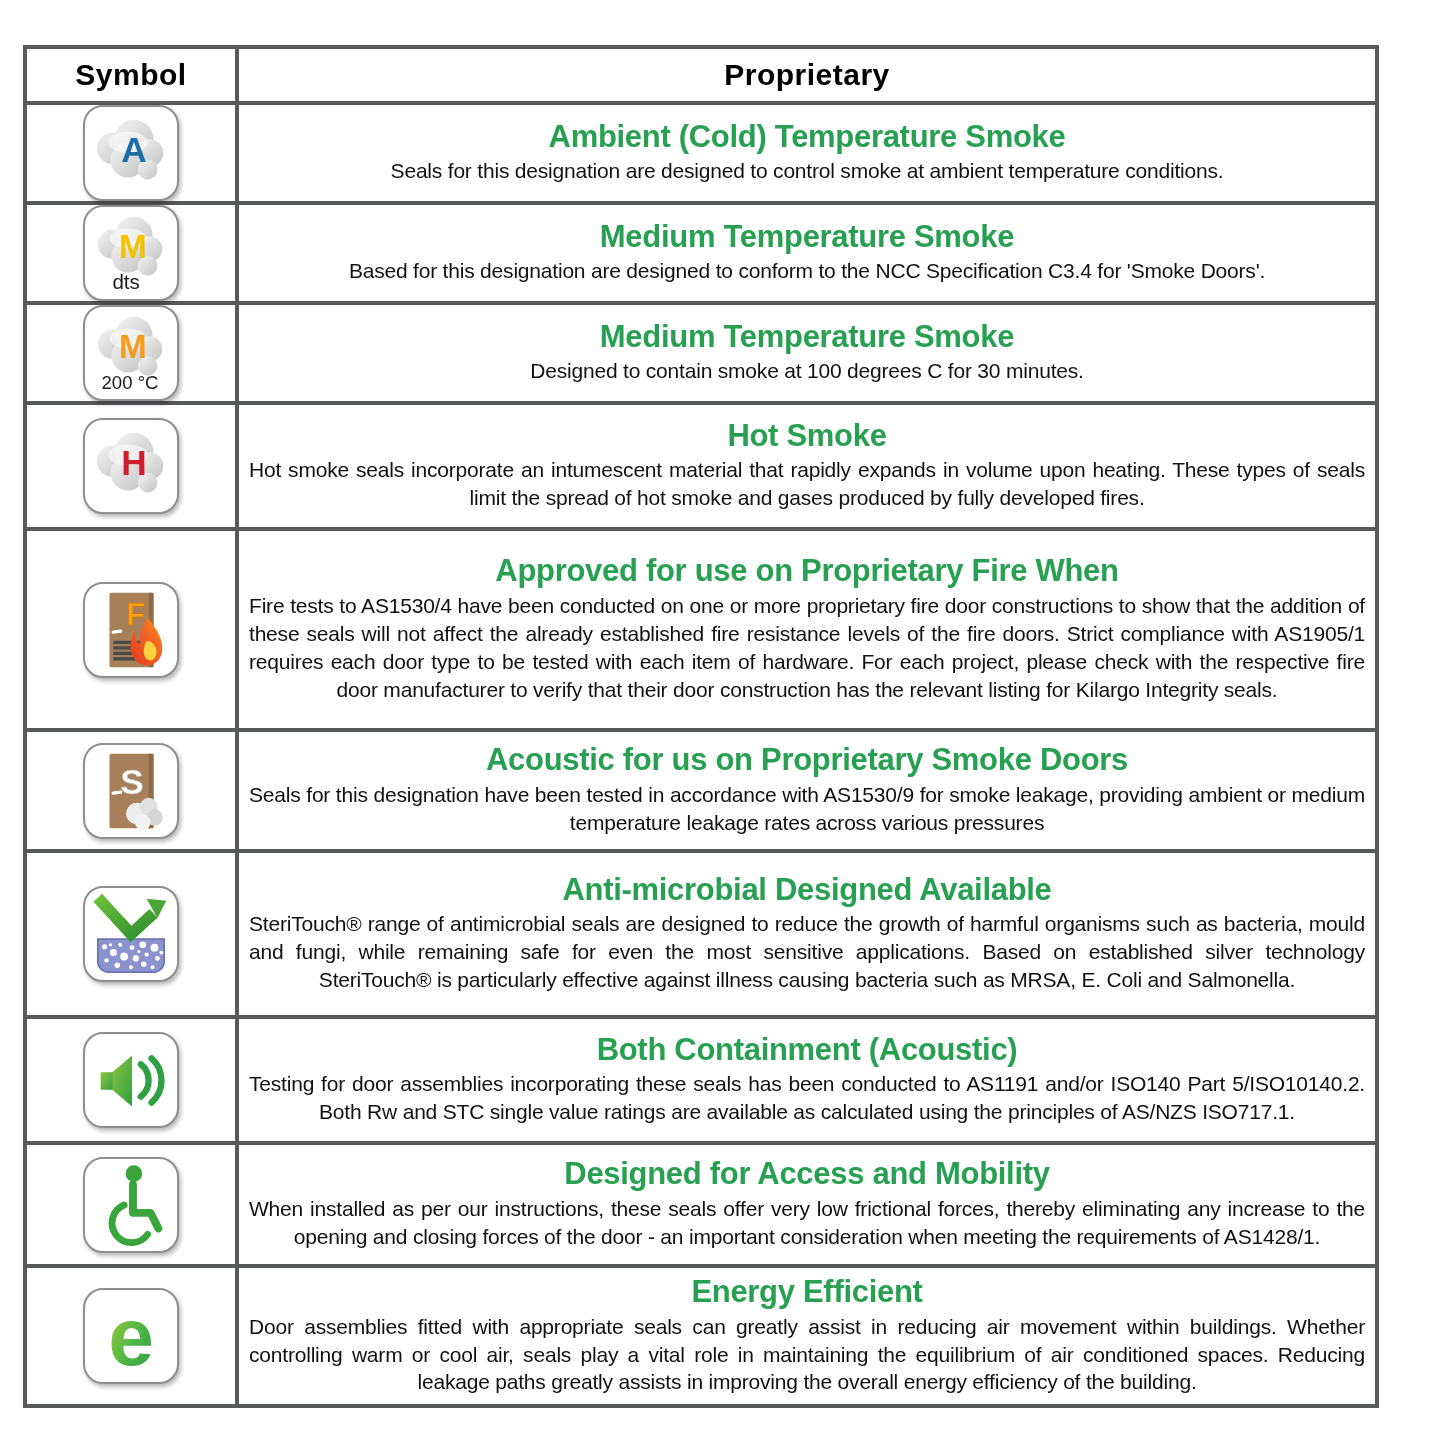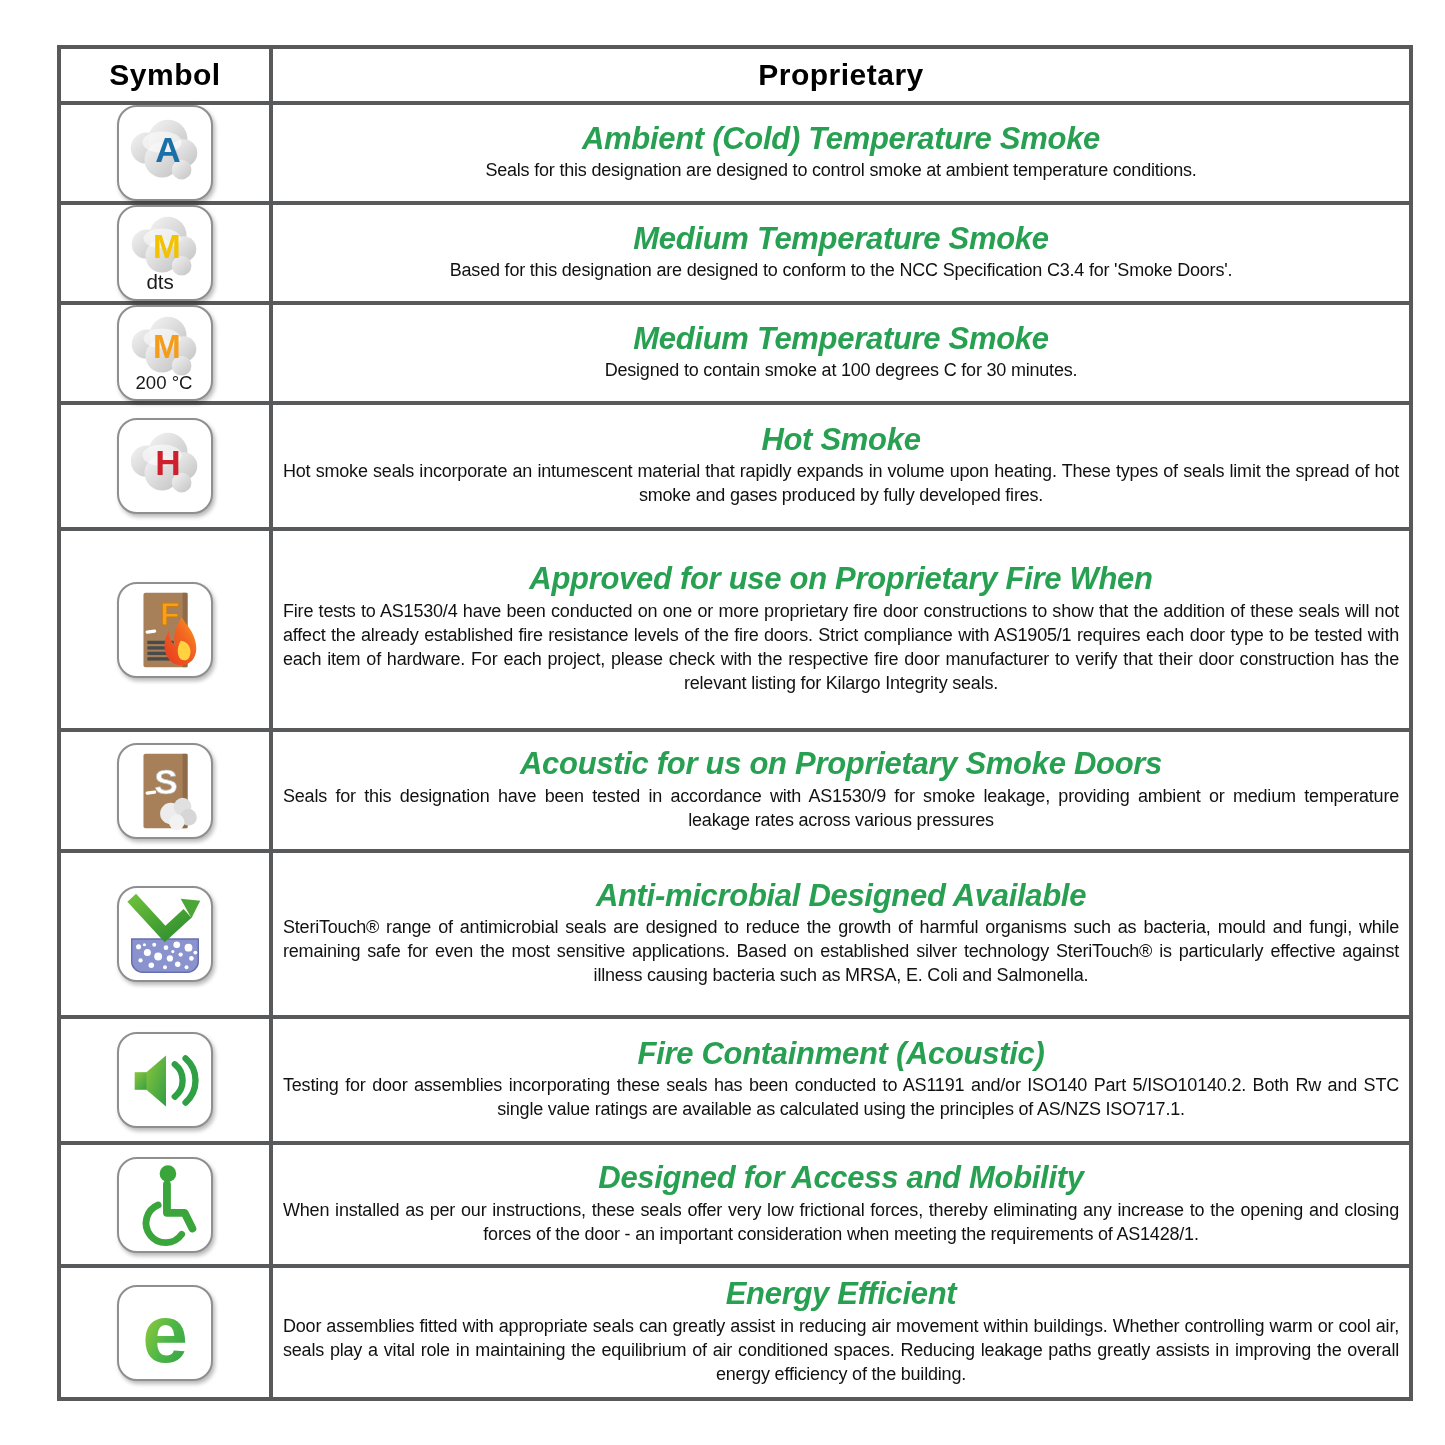--- a/index.html
+++ b/index.html
@@ -8,21 +8,21 @@
     background: #ffffff;
     width: 1445px;
     height: 1445px;
     font-family: "Liberation Sans", sans-serif;
     color: #111111;
   }
   .spec-table {
     border-collapse: collapse;
     table-layout: fixed;
     width: 1356px;
-    margin: 45px 0 0 57px;
+    margin: 45px 0 0 23px;
     background: #ffffff;
     border-radius: 9px;
   }
   .spec-table col.c-sym  { width: 212px; }
   .spec-table th, .spec-table td {
     border: 4px solid #58595b;
     vertical-align: middle;
     padding: 0;
   }
   th.hdr {
@@ -36,25 +36,24 @@
   td.sym { text-align: center; }
   td.desc { padding: 6px 10px 8px 10px; }
   .row-title {
     margin: 0 0 3px 0;
     font-size: 31px;
     font-weight: bold;
     text-align: center;
     color: #28a052;
     letter-spacing: -0.3px;
     line-height: 1.15;
-    font-style: italic;
   }
   .row-body {
     margin: 0;
-    font-size: 18px;
+    font-size: 21px;
     line-height: 1.33;
     text-align: justify;
     text-align-last: center;
     letter-spacing: -0.2px;
     color: #111111;
   }
   
   tbody tr:nth-child(1)  { height: 91px; }
   tbody tr:nth-child(2)  { height: 91px; }
   tbody tr:nth-child(3)  { height: 91px; }
@@ -317,21 +316,21 @@
               </linearGradient>
             </defs>
             <rect x="16" y="39" width="14" height="18" fill="url(#spkG)"></rect>
             <polygon points="28,39 48,22 48,74 28,57" fill="url(#spkG)"></polygon>
             <path d="M57 31 a21 21 0 0 1 0 33" fill="none" stroke="#2fa043" stroke-width="6.5" stroke-linecap="round"></path>
             <path d="M68 25 a30 30 0 0 1 0 45" fill="none" stroke="#2fa043" stroke-width="6.5" stroke-linecap="round"></path>
           </svg>
         </span>
       </td>
       <td class="desc">
-        <h2 class="row-title">Fire Containment (Acoustic)</h2>
+        <h2 class="row-title">Both Containment (Acoustic)</h2>
         <p class="row-body">Testing for door assemblies incorporating these seals has been conducted to AS1191 and/or ISO140 Part 5/ISO10140.2. Both Rw and STC single value ratings are available as calculated using the principles of AS/NZS ISO717.1.</p>
       </td>
     </tr>
 
     <tr>
       <td class="sym">
         <span class="badge">
           <svg viewBox="0 0 94 94">
             <circle cx="50" cy="15" r="8.5" fill="#3aa53a"></circle>
             <path d="M49 26 L49 55 L67 55 L75 71" fill="none" stroke="#3aa53a" stroke-width="8" stroke-linecap="round" stroke-linejoin="round"></path>

